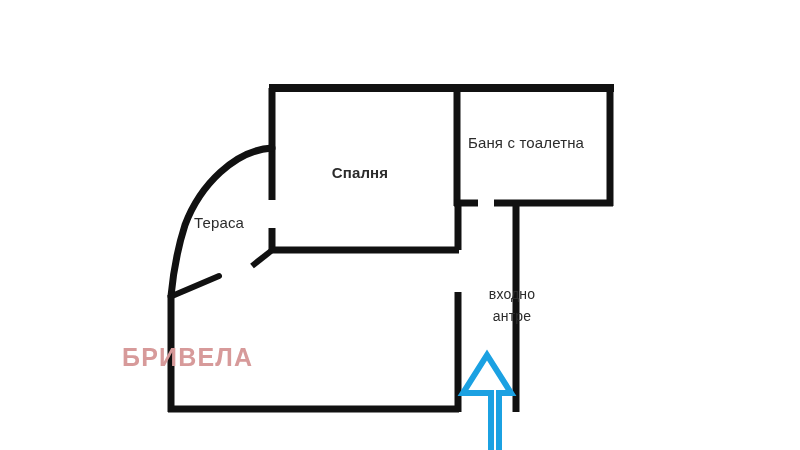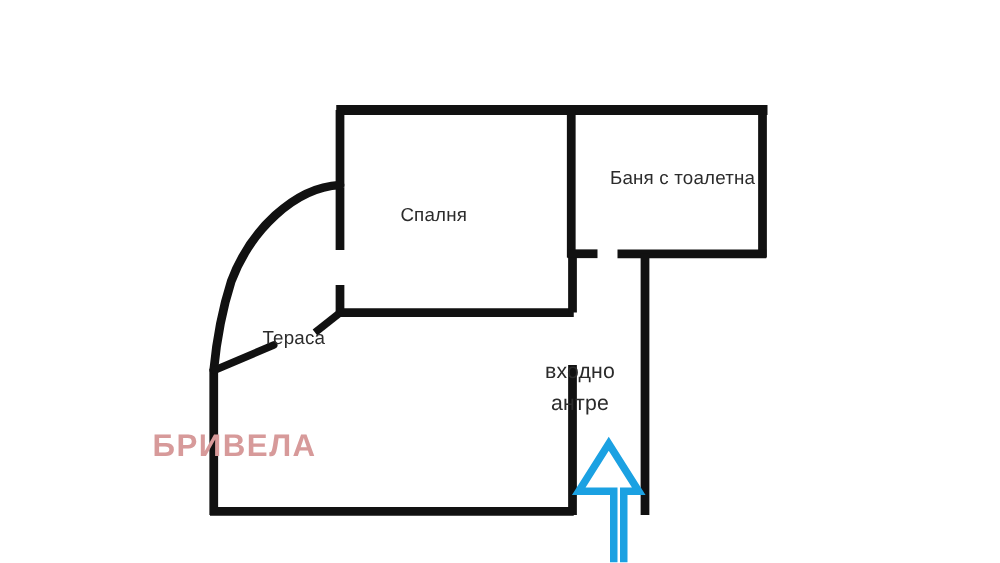--- a/index.html
+++ b/index.html
@@ -35,46 +35,46 @@
     font-family: "Liberation Sans", sans-serif;
     font-size: 15px;
     color: #2b2b2b;
     text-align: center;
     line-height: 1.45;
     white-space: pre-line;
     letter-spacing: 0.15px;
     user-select: none;
   }
   .label-bedroom {
-    left: 272px;
+    left: 285px;
     top: 162px;
     width: 150px;
+    font-weight: bold;
   }
   .label-bathroom {
-    left: 466px;
+    left: 446px;
     top: 132px;
     width: 160px;
   }
   .label-terrace {
-    left: 180px;
+    left: 164px;
     top: 212px;
     width: 110px;
-    margin-top: 48px;
   }
   .label-living {
     left: 230px;
     top: 306px;
     width: 195px;
     font-size: 15px;
   }
   .label-entrance {
-    left: 428px;
+    left: 476px;
     top: 284px;
     width: 72px;
-    font-size: 17px;
+    font-size: 14px;
     line-height: 1.55;
   }
   #watermark {
     position: absolute;
     left: 122px;
     top: 343px;
     font-family: "Liberation Sans", sans-serif;
     font-size: 25px;
     font-weight: bold;
     color: #d79a9a;

